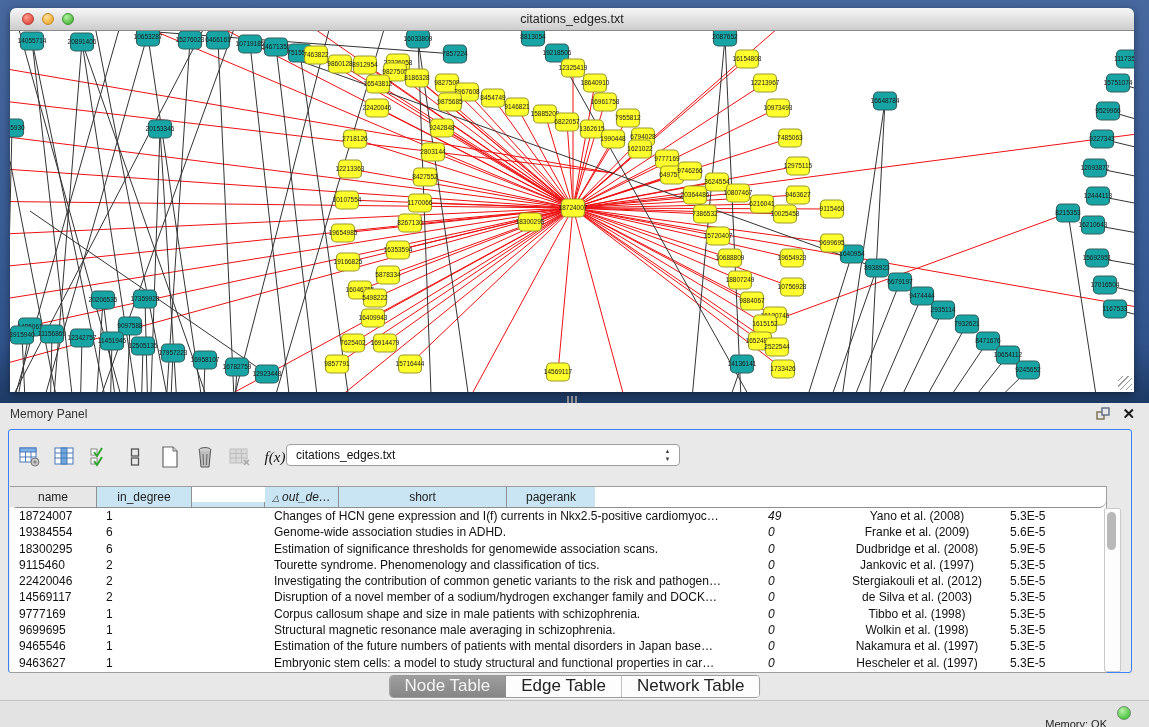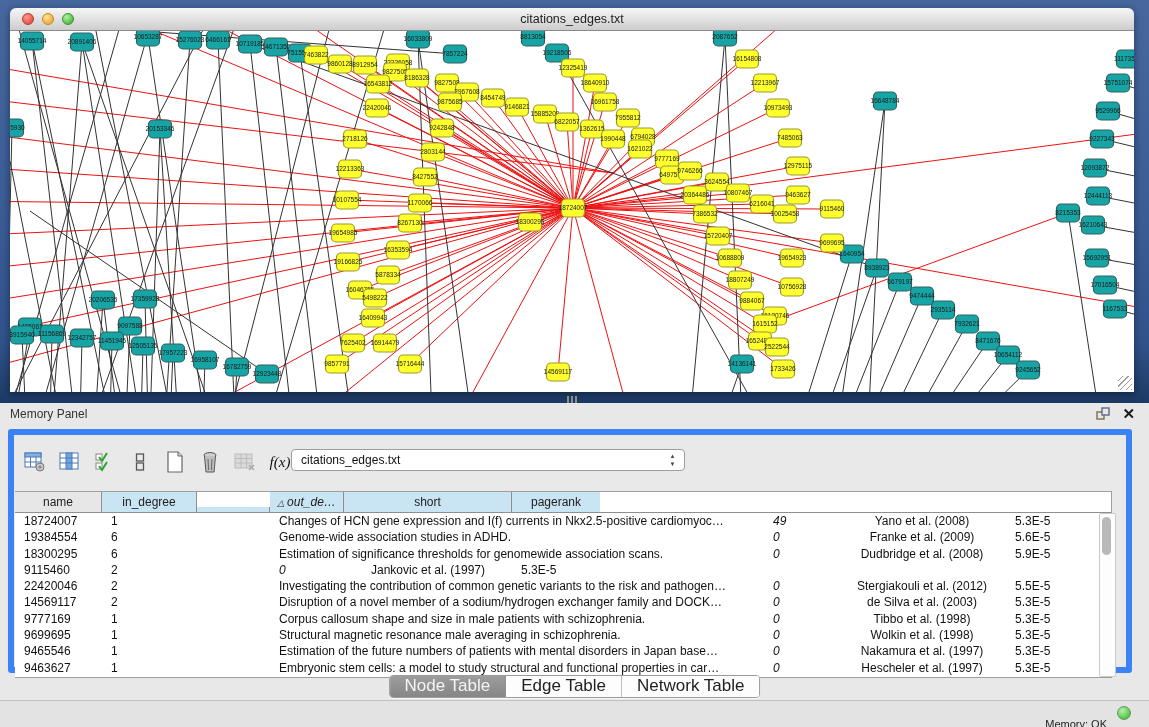--- a/index.html
+++ b/index.html
@@ -24,33 +24,33 @@
     background:repeating-linear-gradient(135deg,transparent 0 3px,#9a9a9a 3px 4px);}
   .splitter-grip{position:absolute;left:567px;top:396px;width:12px;height:7px;
     background:repeating-linear-gradient(90deg,#8d8d8d 0 2px,transparent 2px 4px);}
 
   
   .tablepanel{position:absolute;left:0;top:403px;width:1149px;height:297px;background:#e8e8e8;}
   .panel-header{height:22px;line-height:22px;padding-left:10px;font-size:12px;color:#333;position:relative;}
   .panel-header .hdr-icons{position:absolute;right:14px;top:3px;display:flex;gap:12px;align-items:center;}
   .close-x{font-size:15px;font-weight:bold;color:#1b1b1b;line-height:15px;cursor:default;}
   .card{position:absolute;left:8px;top:26px;width:1124px;height:244px;box-sizing:border-box;
-        background:#e9e9e9;border:6px solid #3b82f6;border-radius:3px;}
+        background:#e9e9e9;border:1px solid #3b82f6;border-radius:3px;}
   .toolbar{position:absolute;left:8px;top:12px;height:30px;display:flex;align-items:center;gap:9px;}
   .tbtn{width:26px;height:26px;display:flex;align-items:center;justify-content:center;}
   .fx{font-family:"Liberation Serif",serif;font-style:italic;font-size:15px;color:#111;}
   .combo{position:absolute;left:277px;top:14px;width:394px;height:22px;box-sizing:border-box;
          background:#fff;border:1px solid #9f9f9f;border-radius:4px;font-size:12px;color:#111;
          line-height:20px;padding-left:9px;}
   .combo .stepper{position:absolute;right:7px;top:2px;width:9px;font-size:6px;line-height:8px;color:#444;text-align:center;}
 
   
   .tbl{position:absolute;left:1px;top:56px;width:1096px;height:185px;background:#fff;
        border:1px solid #9e9e9e;border-left:none;overflow:hidden;font-size:12px;color:#111;}
-  .thead{display:flex;height:21px;box-sizing:border-box;border-bottom:1px solid #8f8f8f;}
+  .thead{display:flex;height:21px;box-sizing:border-box;border-bottom:1px solid #8f8f8f;border-radius:7px;}
   .th{box-sizing:border-box;background:#c9e4f2;border-right:1px solid #8f8f8f;
       text-align:center;line-height:20px;font-size:12px;color:#222;overflow:hidden;white-space:nowrap;}
   .th:last-child{border-right:none;}
   .sortglyph{font-size:9px;margin-right:3px;}
   .trow{display:flex;height:16.3px;line-height:16.3px;white-space:nowrap;}
   .td{box-sizing:border-box;padding-left:9px;overflow:hidden;text-overflow:clip;}
   .td.center{text-align:center;padding-left:0;}
   .c0{width:87px;} .c1{width:95px;} .c2{width:73px;margin-top:15px;} .c3{width:494px;} .c4{width:74px;font-style:italic;} .c5{width:168px;} .c6{width:88px;}
   .vscroll{position:absolute;right:10px;top:78px;width:15px;height:162px;background:#fdfdfd;
            border:1px solid #c9c9c9;border-radius:2px;}
@@ -868,20 +868,21 @@
             <div class="td c2">2008</div>
             <div class="td c3">Estimation of significance thresholds for genomewide association scans.</div>
             <div class="td c4">0</div>
             <div class="td c5 center">Dudbridge et al. (2008)</div>
             <div class="td c6">5.9E-5</div>
           </div>
           <div class="trow">
             <div class="td c0">9115460</div>
             <div class="td c1">2</div>
             <div class="td c2">1997</div>
+            <div class="td c3">Tourette syndrome. Phenomenology and classification of tics.</div>
             <div class="td c4">0</div>
             <div class="td c5 center">Jankovic et al. (1997)</div>
             <div class="td c6">5.3E-5</div>
           </div>
           <div class="trow">
             <div class="td c0">22420046</div>
             <div class="td c1">2</div>
             <div class="td c2">2012</div>
             <div class="td c3">Investigating the contribution of common genetic variants to the risk and pathogen…</div>
             <div class="td c4">0</div>

